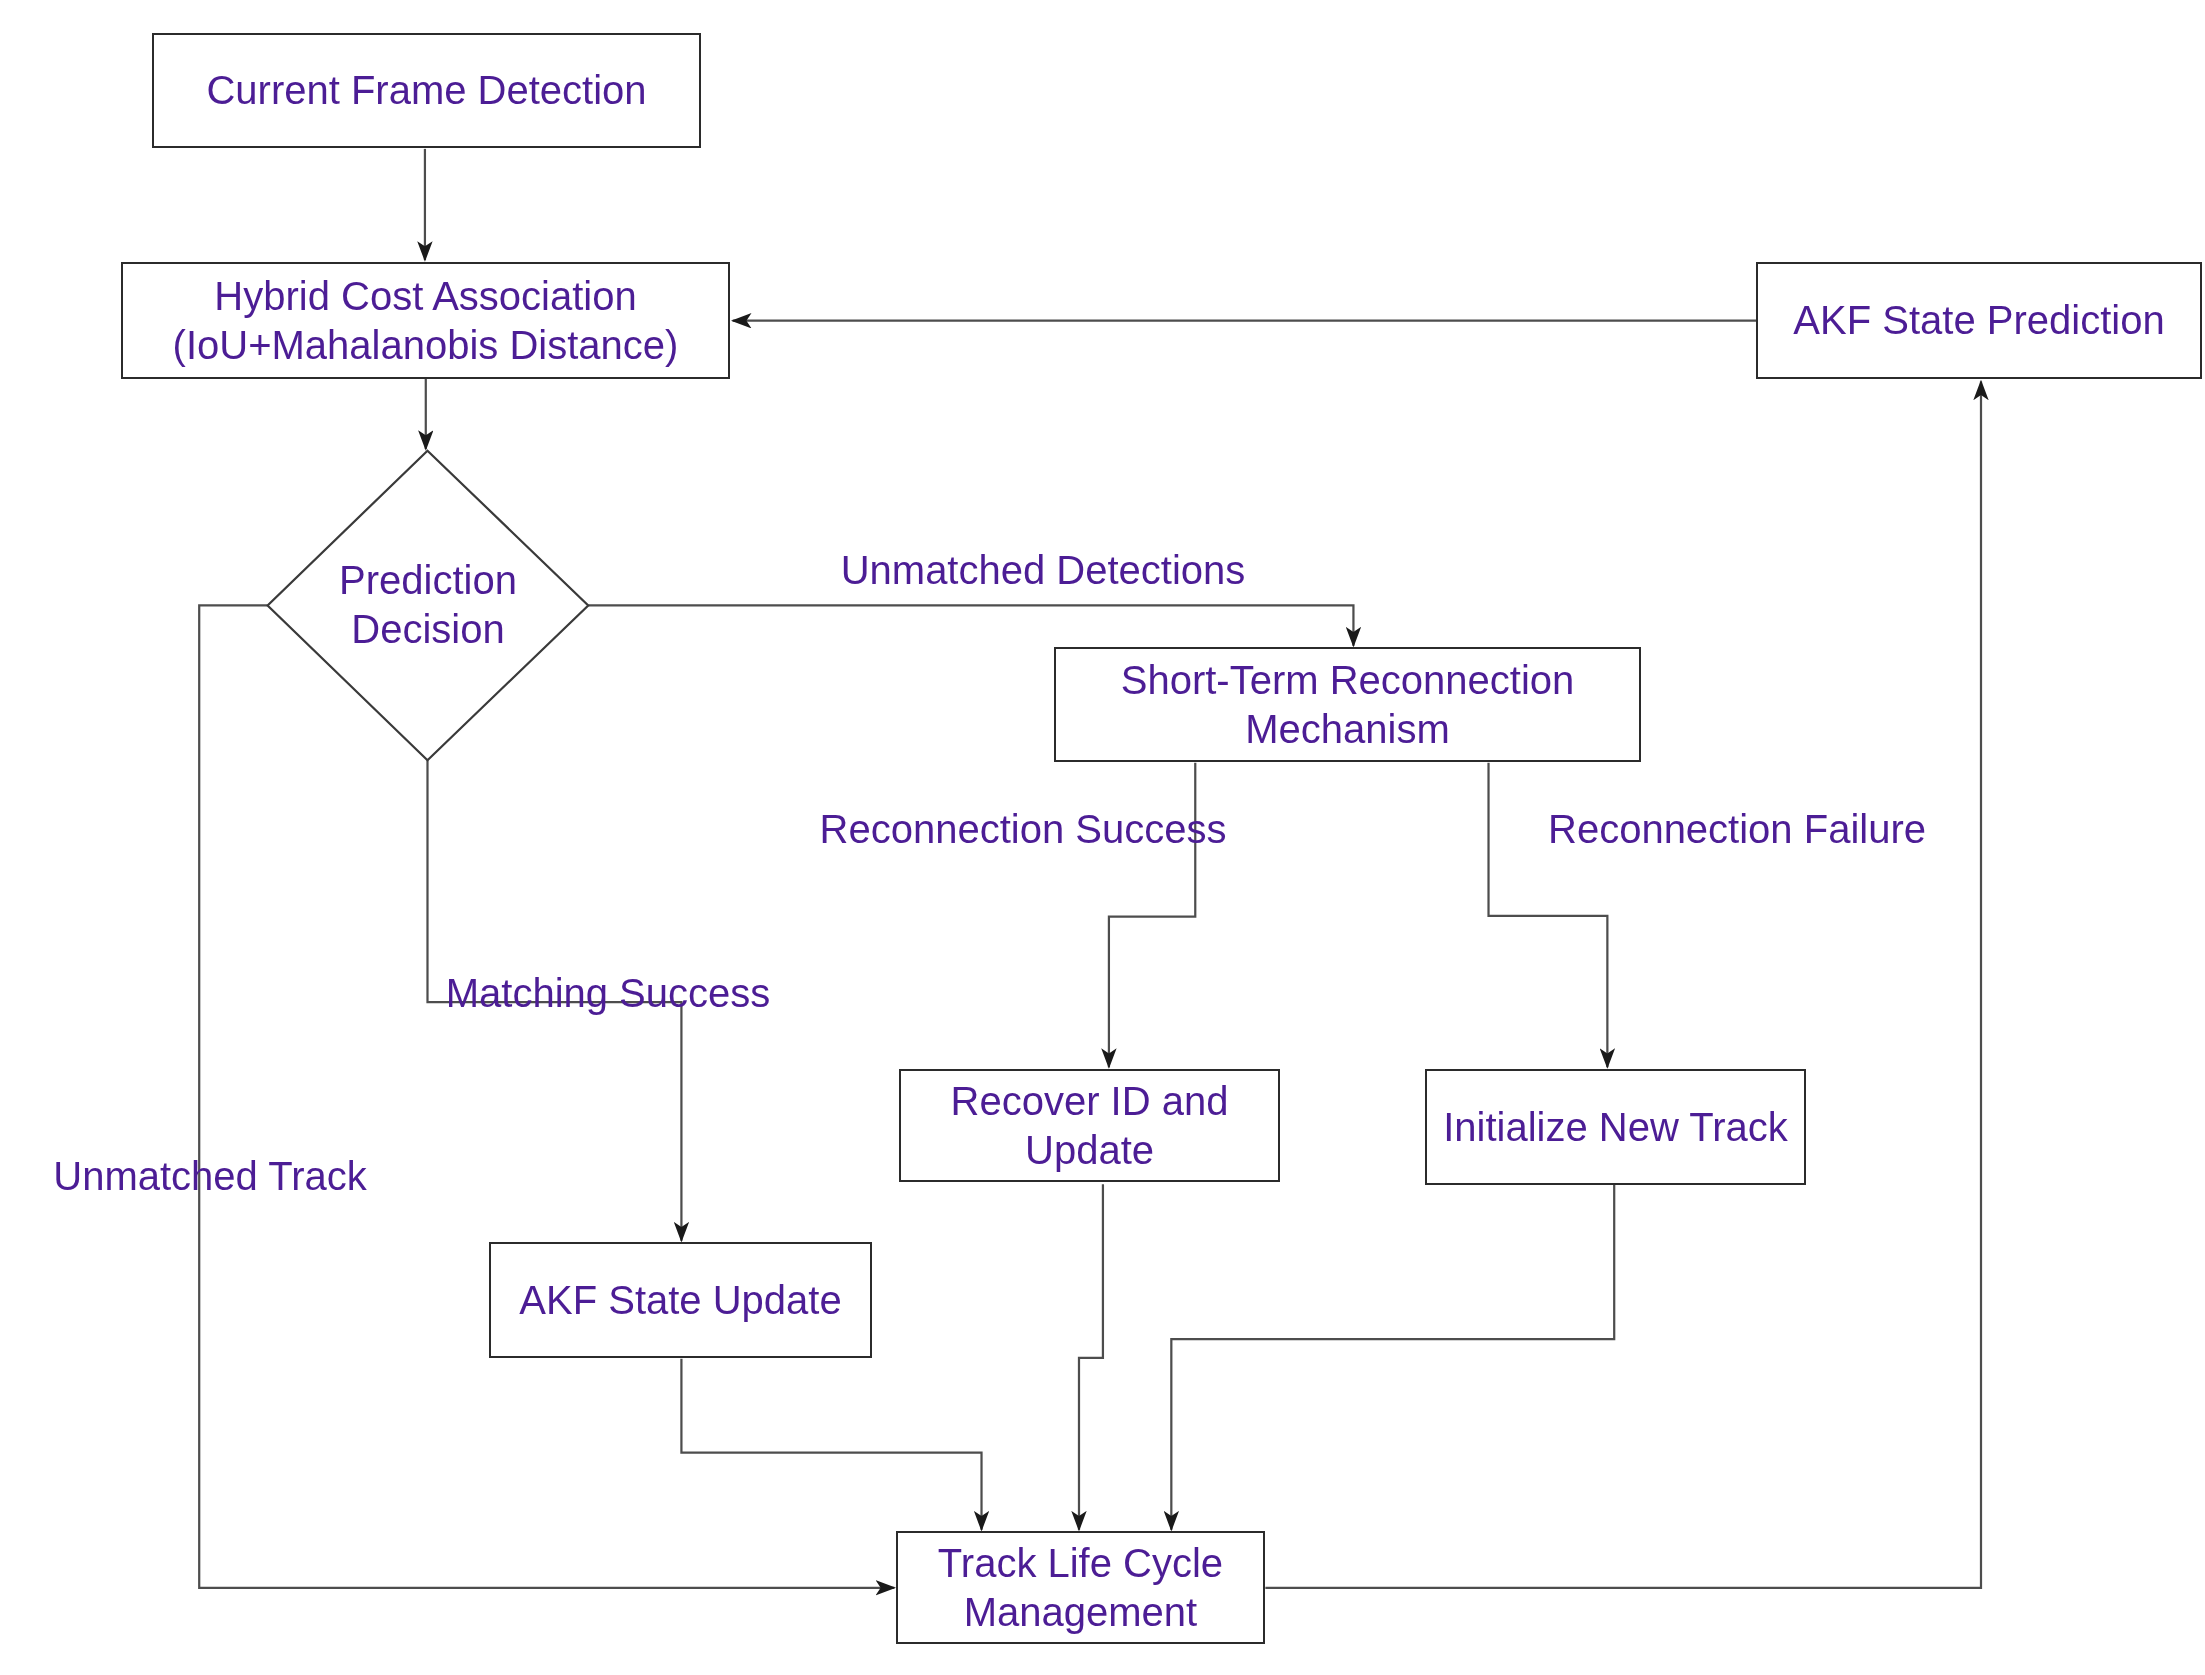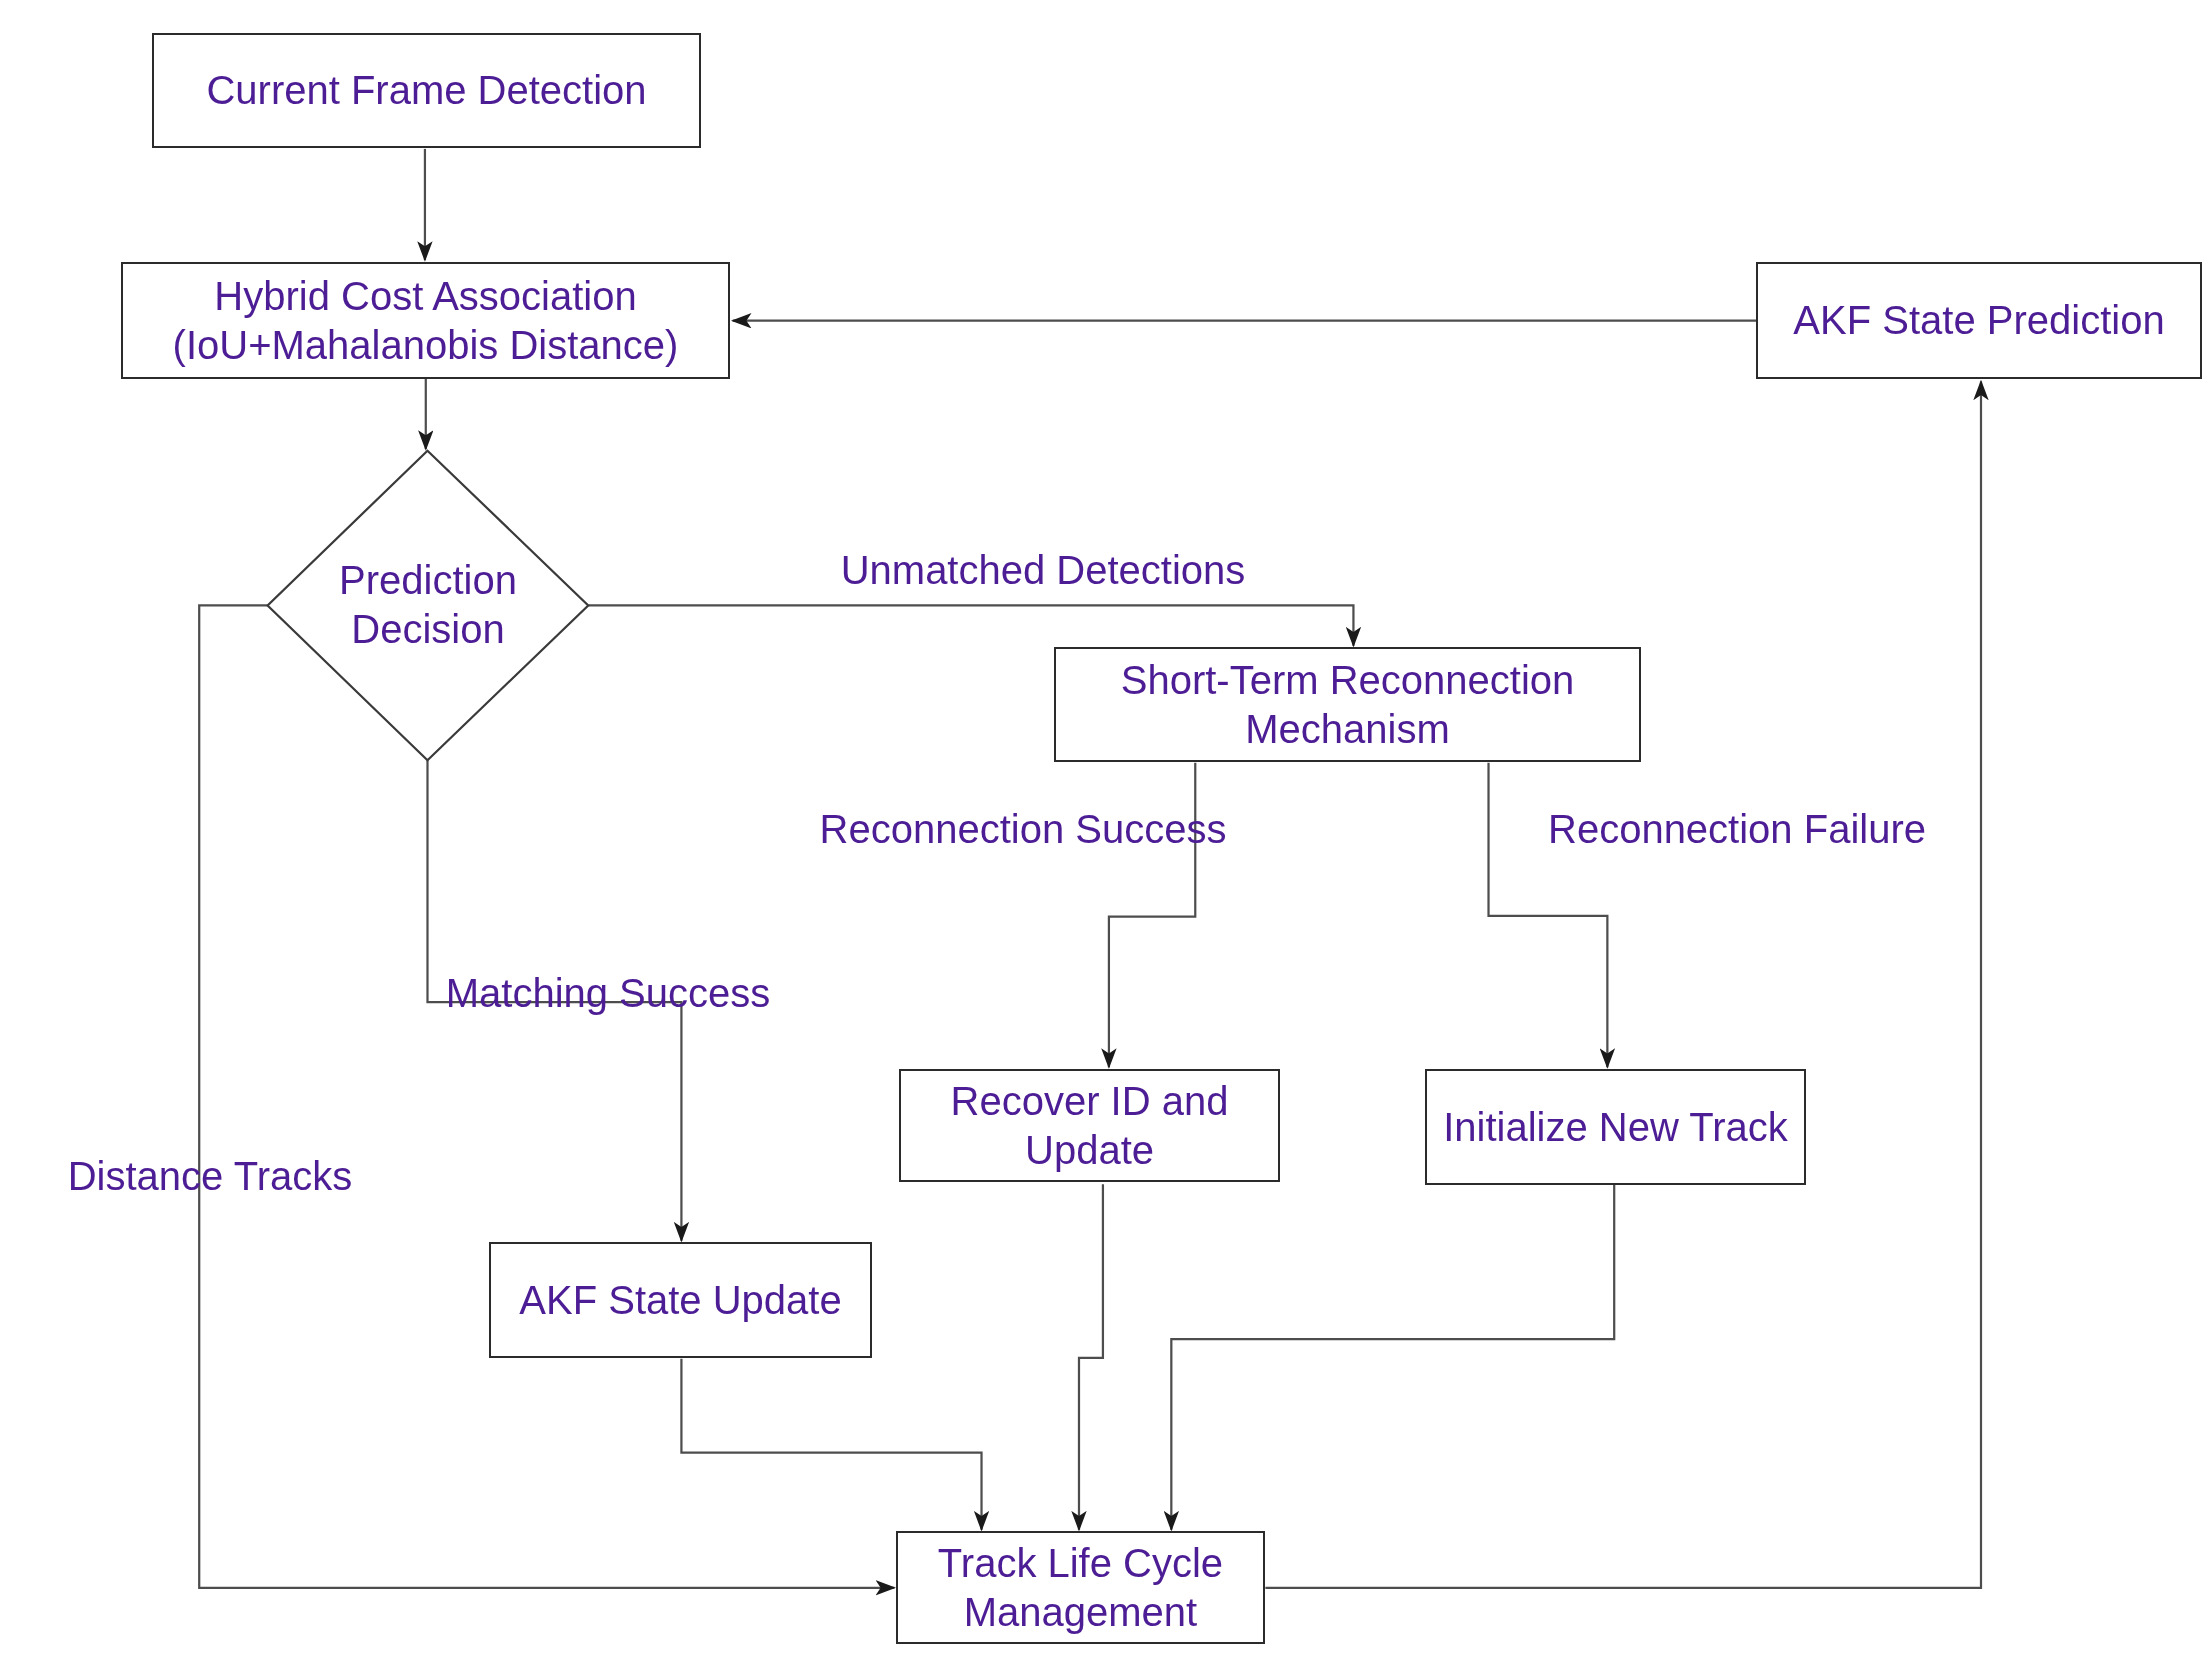--- a/index.html
+++ b/index.html
@@ -135,16 +135,16 @@
   </div>
 
   <div class="edge-label" style="left:1043px; top:570px;">Unmatched Detections</div>
 
   <div class="edge-label" style="left:1023px; top:829px;text-align:center;">Reconnection Success</div>
 
   <div class="edge-label" style="left:1737px; top:829px;">Reconnection Failure</div>
 
   <div class="edge-label" style="left:608px; top:956px;margin-top:37px;">Matching Success</div>
 
-  <div class="edge-label" style="left:210px; top:1176px;">Distance Tracks</div>
+  <div class="edge-label" style="left:210px; top:1176px;">Unmatched Track</div>
 
 </div>
 
 
 </body></html>

